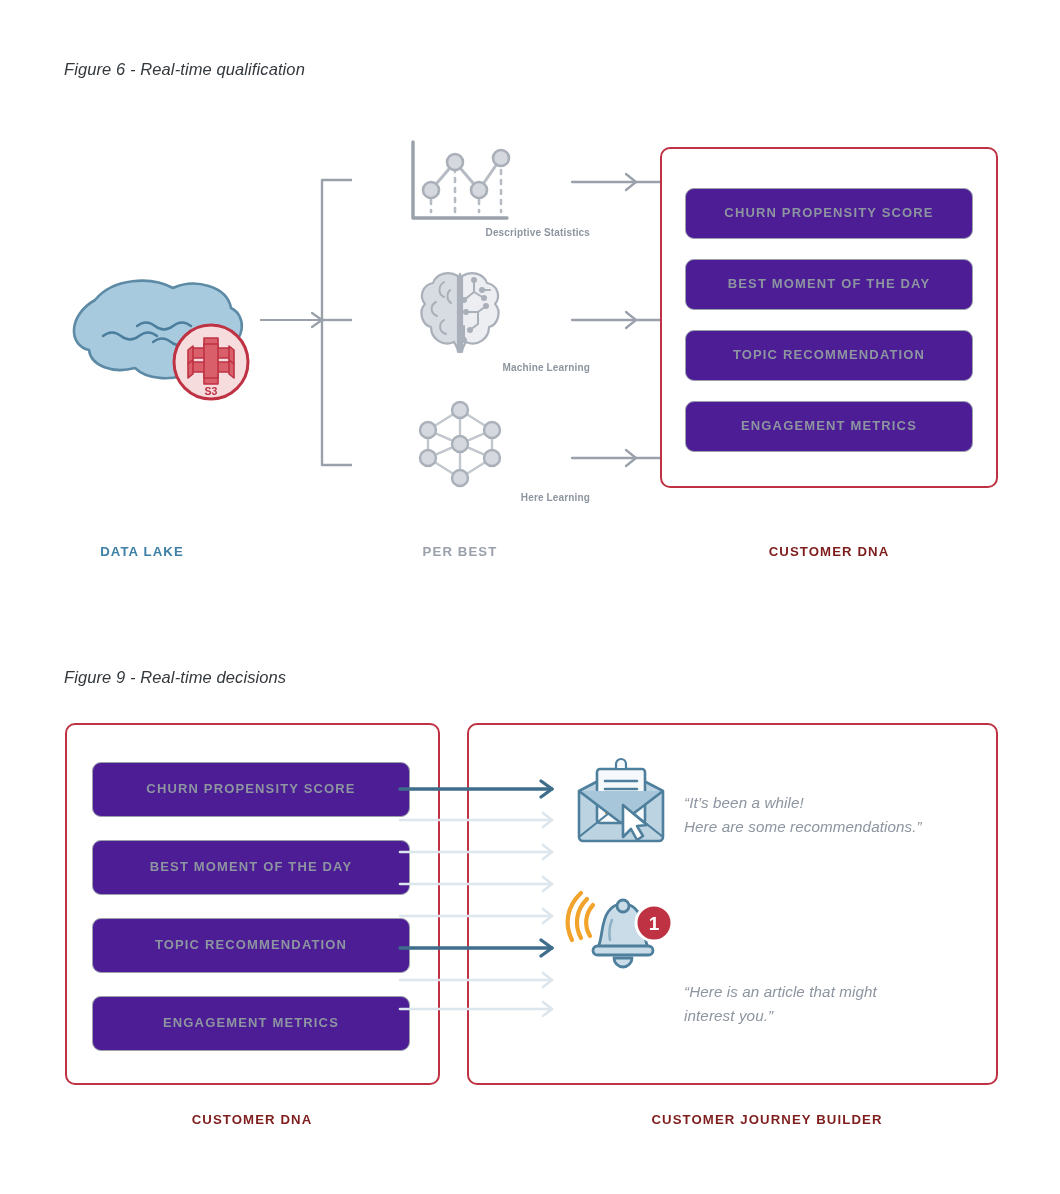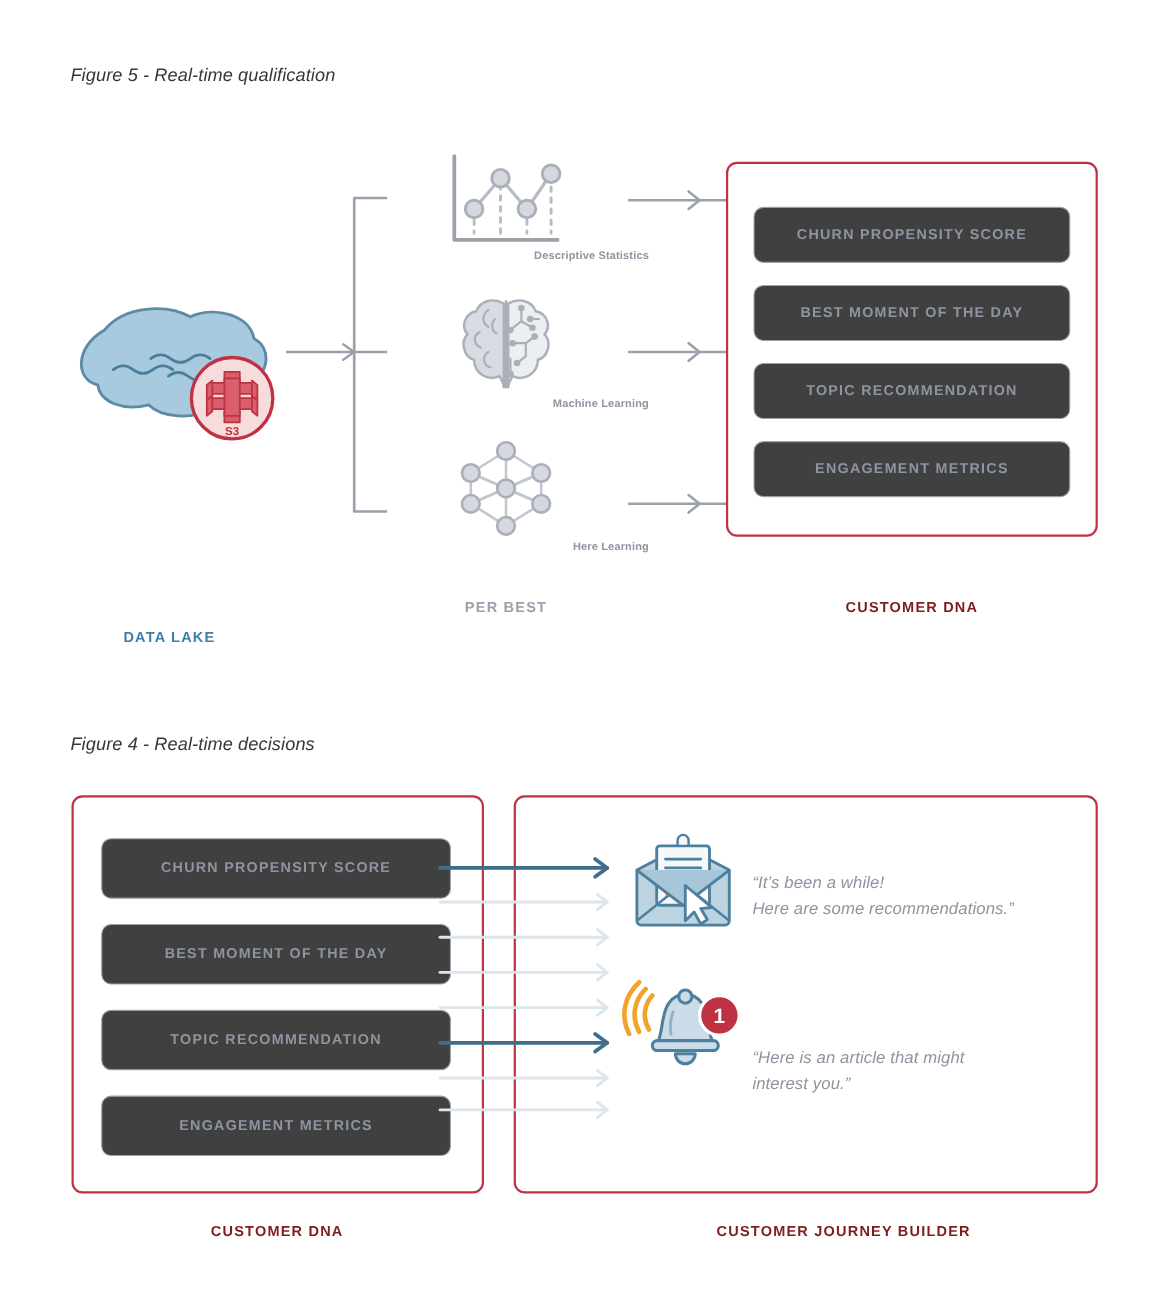--- a/index.html
+++ b/index.html
@@ -27,21 +27,21 @@
 
   
   .red-box{
     border:2.5px solid #bf3243;border-radius:10px;background:#ffffff;
     box-sizing:border-box;
   }
 
   
   .pill{
     box-sizing:border-box;
-    background:#404040;border:1.6px solid #9aa1ab;border-radius:9px;
+    background:#4c1d95;border:1.6px solid #9aa1ab;border-radius:9px;
     display:flex;align-items:center;justify-content:center;
     color:#8d95a0;font-weight:bold;letter-spacing:1.15px;
     font-size:13px;text-align:center;line-height:1.1;
   }
 
   
   .icon-caption{
     font-size:10px;font-weight:bold;color:#8d95a0;letter-spacing:.15px;
     white-space:nowrap;text-align:right;
   }
@@ -50,21 +50,21 @@
   .msg{
     font-style:italic;font-weight:normal;font-size:15.2px;color:#8d95a0;
     line-height:1.55;letter-spacing:.1px;white-space:pre-line;
   }
 
   svg{display:block;overflow:visible;}
 </style>
 </head>
 <body>
 
-<div class="abs fig-caption" style="left:64px;top:60px;">Figure 5 - Real-time qualification</div>
+<div class="abs fig-caption" style="left:64px;top:60px;">Figure 6 - Real-time qualification</div>
 
 <div class="abs" style="left:55px;top:272px;width:200px;height:125px;">
   <svg width="200" height="125" viewBox="0 0 200 125">
     <path d="M40 28 C58 6, 96 4, 118 16 C140 6, 172 14, 176 36
              C192 44, 190 68, 172 76 C174 92, 156 104, 138 99
              C120 110, 92 108, 80 96 C58 102, 36 94, 34 78
              C14 74, 12 44, 40 28 Z" fill="#a8cadf" stroke="#5d8ba6" stroke-width="2.6" stroke-linejoin="round"></path>
     <path d="M82 54 q9 -7 18 0 q9 7 18 0 q9 -7 18 0" fill="none" stroke="#4a7e9c" stroke-width="2.4" stroke-linecap="round"></path>
     <path d="M98 70 q9 -7 18 0 q9 7 18 0 q9 -7 18 0" fill="none" stroke="#4a7e9c" stroke-width="2.4" stroke-linecap="round"></path>
     <path d="M48 64 q9 -7 18 0 q9 7 18 0 q9 -7 18 0" fill="none" stroke="#4a7e9c" stroke-width="2.4" stroke-linecap="round"></path>
@@ -208,25 +208,25 @@
   </svg>
 </div>
 
 <div class="abs red-box" style="left:660px;top:147px;width:338px;height:341px;"></div>
 
 <div class="abs pill" style="left:685px;top:188px;width:288px;height:51px;">CHURN PROPENSITY SCORE</div>
 <div class="abs pill" style="left:685px;top:259px;width:288px;height:51px;">BEST MOMENT OF THE DAY</div>
 <div class="abs pill" style="left:685px;top:330px;width:288px;height:51px;">TOPIC RECOMMENDATION</div>
 <div class="abs pill" style="left:685px;top:401px;width:288px;height:51px;">ENGAGEMENT METRICS</div>
 
-<div class="abs col-label blue" style="left:54px;top:544px;width:200px;margin-top:28px;">DATA LAKE</div>
+<div class="abs col-label blue" style="left:42px;top:544px;width:200px;">DATA LAKE</div>
 <div class="abs col-label gray" style="left:360px;top:544px;width:200px;">PER BEST</div>
 <div class="abs col-label red" style="left:729px;top:544px;width:200px;">CUSTOMER DNA</div>
 
-<div class="abs fig-caption" style="left:64px;top:668px;">Figure 4 - Real-time decisions</div>
+<div class="abs fig-caption" style="left:64px;top:668px;">Figure 9 - Real-time decisions</div>
 
 <div class="abs red-box" style="left:65px;top:723px;width:375px;height:362px;"></div>
 
 <div class="abs pill" style="left:92px;top:762px;width:318px;height:55px;">CHURN PROPENSITY SCORE</div>
 <div class="abs pill" style="left:92px;top:840px;width:318px;height:55px;">BEST MOMENT OF THE DAY</div>
 <div class="abs pill" style="left:92px;top:918px;width:318px;height:55px;">TOPIC RECOMMENDATION</div>
 <div class="abs pill" style="left:92px;top:996px;width:318px;height:55px;">ENGAGEMENT METRICS</div>
 
 <div class="abs red-box" style="left:467px;top:723px;width:531px;height:362px;"></div>
 
@@ -284,17 +284,17 @@
     </g>
     <path d="M42 22 a18 18 0 0 1 30 0 c7 10, 5 24, 10 36 L32 58 c5 -12, 3 -26, 10 -36 Z" fill="#c9dce8" stroke="#4e7f9c" stroke-width="2.8" stroke-linejoin="round"></path>
     <circle cx="57" cy="16" r="6" fill="#c9dce8" stroke="#4e7f9c" stroke-width="2.8"></circle>
     <rect x="27" y="56" width="60" height="9" rx="4.5" fill="#c9dce8" stroke="#4e7f9c" stroke-width="2.8"></rect>
     <path d="M48 68 a9 9 0 0 0 18 0 Z" fill="#c9dce8" stroke="#4e7f9c" stroke-width="2.8" stroke-linejoin="round"></path>
     <path d="M46 30 C43 37, 43 44, 44 50" fill="none" stroke="#8fb0c5" stroke-width="2.6" stroke-linecap="round"></path>
     <circle cx="88" cy="33" r="18" fill="#bf3243" stroke="#ffffff" stroke-width="3"></circle>
     <text x="88" y="40" text-anchor="middle" font-family="'Liberation Sans',sans-serif" font-size="19" font-weight="bold" fill="#ffffff">1</text>
   </svg>
 </div>
-<div class="abs msg" style="left:684px;top:950px;width:330px;">“Here is an article that might
+<div class="abs msg" style="left:684px;top:980px;width:330px;">“Here is an article that might
 interest you.”</div>
 
 <div class="abs col-label red" style="left:152px;top:1112px;width:200px;">CUSTOMER DNA</div>
 <div class="abs col-label red" style="left:632px;top:1112px;width:270px;">CUSTOMER JOURNEY BUILDER</div>
 
 </body></html>

